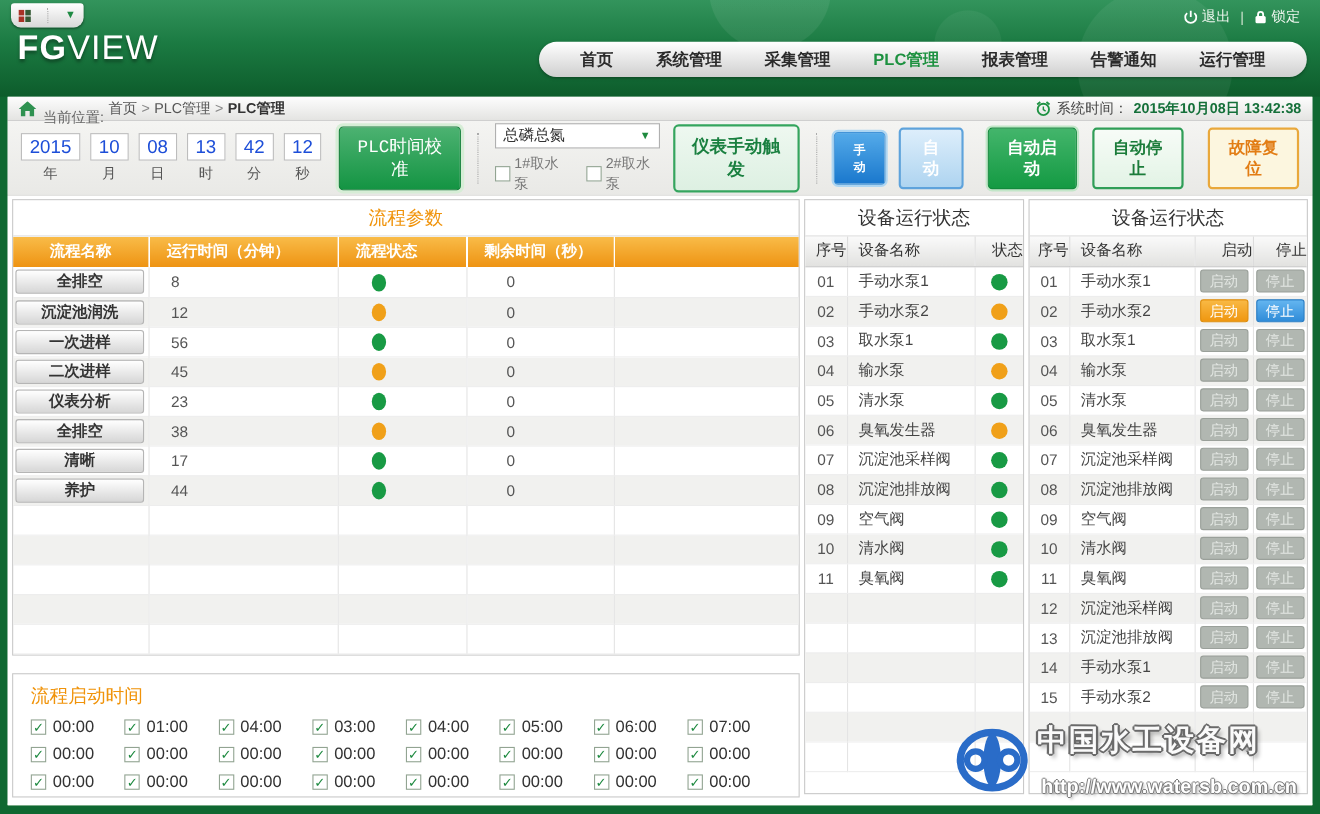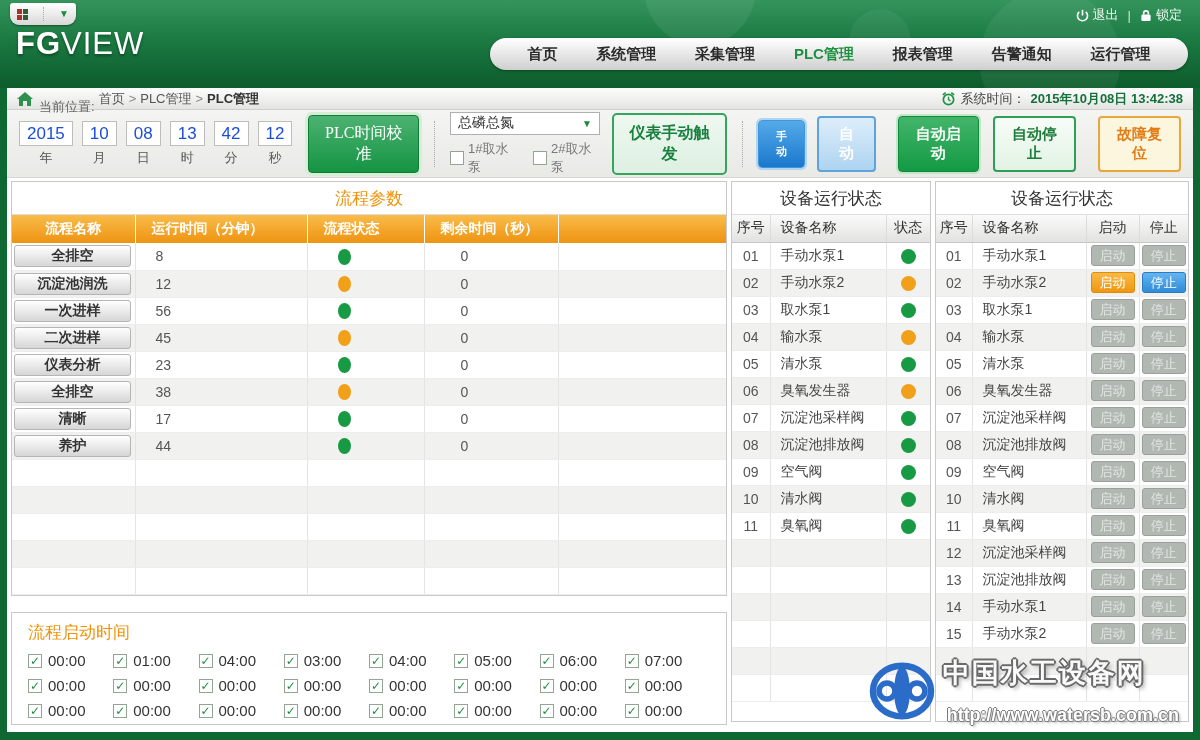--- a/index.html
+++ b/index.html
@@ -56,21 +56,21 @@
 .sys-time .st-value { color:#15703a; font-weight:bold; }
 
 
 .control-bar { height:68px; background:linear-gradient(#f4f4f2,#e9e9e6); border-bottom:1px solid #d5d5d2;
   display:flex; align-items:center; padding:0 12px; }
 .dt-group { display:flex; gap:9px; margin-right:16px; }
 .dt-box { text-align:center; }
 .dt-val { border:1px solid #bdbdbd; background:#fff; color:#1d4ed8; font-size:17px;
   height:25px; line-height:23px; padding:0 7px; min-width:30px; }
 .dt-unit { font-size:13px; color:#555; margin-top:3px; }
-.btn { cursor:pointer; font-family:Liberation Serif, serif; }
+.btn { cursor:pointer; font-family:Liberation Mono, monospace; }
 .btn-plc { background:linear-gradient(#4cb271,#149443); border:1px solid #0e7e36; border-radius:4px;
   box-shadow:0 0 0 3px #d6edd6; color:#fff; font-size:16px; padding:7px 13px; }
 .vsep { width:0; height:46px; border-left:1px dotted #aaa; margin:0 15px; }
 .select-block { display:flex; flex-direction:column; gap:5px; }
 .select { width:150px; height:23px; border:1px solid #b0b0b0; background:#fff; display:flex;
   align-items:center; padding:0 7px; font-size:14px; color:#333; cursor:pointer; }
 .select .arrow { margin-left:auto; color:#1e8a3e; font-size:10px; }
 .pump-cbs { display:flex; gap:16px; font-size:13px; color:#777; }
 .pump-cb { display:flex; align-items:center; gap:4px; cursor:pointer; }
 .cb { width:14px; height:14px; border:1px solid #92a492; background:#fff; display:inline-flex;
@@ -112,21 +112,21 @@
 td.c-status { padding-left:30px; }
 td.c-rem { padding-left:36px; }
 .dot { display:inline-block; width:13px; height:16px; border-radius:50%; vertical-align:middle; }
 .dot.green { background:#189a44; }
 .dot.orange { background:#f0a019; }
 
 .panel { overflow:hidden; }
 .panel1 { left:724px; top:3px; width:200px; height:541px; }
 .panel2 { left:928px; top:3px; width:254px; height:541px; }
 .panel th { height:27px; background:linear-gradient(#fafafa,#e2e2e0); font-weight:normal; color:#333;
-  font-size:14px; border-bottom:1px solid #c6c6c6; border-right:1px solid #dcdcdc; text-align:center; }
+  font-size:14px; border-bottom:1px solid #c6c6c6; border-right:1px solid #dcdcdc; text-align:right; }
 .panel th:last-child { border-right:none; }
 .panel th.name-col { text-align:left; padding-left:10px; }
 .panel td.d-no { text-align:center; }
 .panel td.d-name { padding-left:10px; color:#444; }
 .panel td.d-status { text-align:center; }
 .panel .dot { width:15px; height:15px; }
 .panel td.d-btn { text-align:center; }
 .ctl-btn { width:44px; height:21px; border-radius:3px; font-size:13px; font-family:inherit; cursor:pointer; }
 .ctl-disabled { background:#b1b7b1; border:1px solid #9aa09a; color:#e2e6e2; }
 .start-active { background:linear-gradient(#f9b945,#ef9710); border:1px solid #dd8d0e; color:#fff; }

